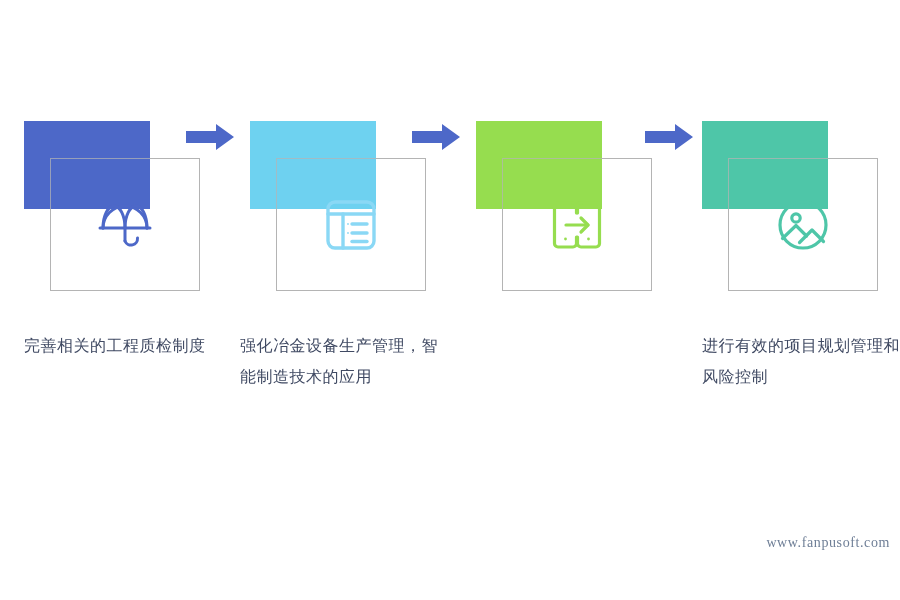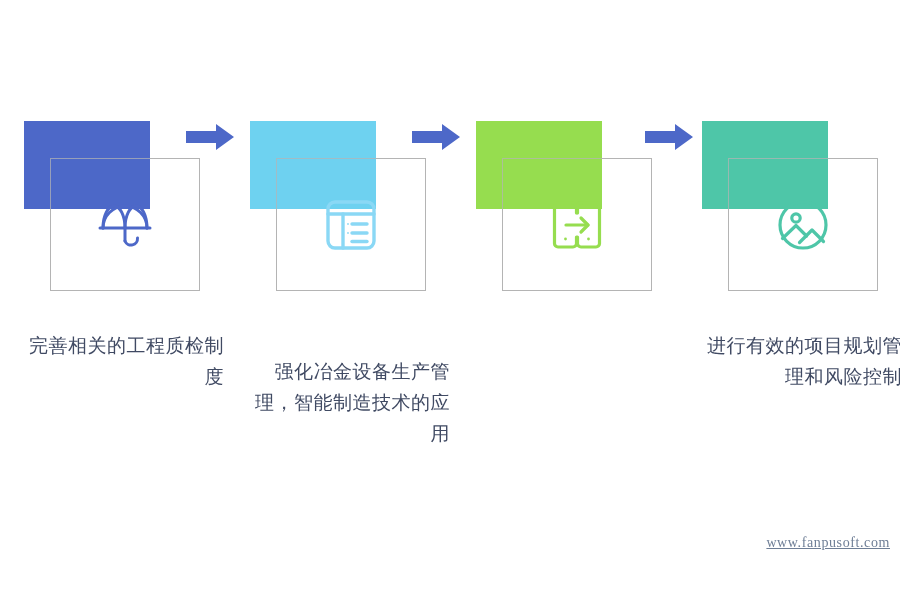--- a/index.html
+++ b/index.html
@@ -76,30 +76,30 @@
     justify-content: center;
   }
 
   .icon-wrap svg { display: block; }
 
   
   .caption {
     position: absolute;
     top: 330px;
     width: 200px;
-    text-align: right;
-    font-size: 19px;
+    text-align: left;
+    font-size: 16px;
     line-height: 31px;
     color: #404a63;
     font-family: "Liberation Serif", "DejaVu Serif", serif;
     letter-spacing: 0.5px;
   }
 
   .cap-1 { left: 24px; }
-  .cap-2 { left: 250px; margin-top: 26px; }
+  .cap-2 { left: 240px; }
   .cap-3 { left: 476px; }
   .cap-4 { left: 702px; }
 
   
   .arrow {
     position: absolute;
     top: 124px;
     width: 48px;
     height: 26px;
   }
@@ -135,21 +135,20 @@
     margin-left: 1px;
   }
 
   .logo-url {
     font-size: 14px;
     color: #6e7e96;
     font-family: "Liberation Serif", "DejaVu Serif", serif;
     letter-spacing: 0.6px;
     text-align: right;
     margin-top: -1px;
-    text-decoration: underline;
   }
 </style>
 </head>
 <body>
 
 <div id="canvas">
 
   <div class="step step-1">
     <div class="color-block" style="background:#4d68c8"></div>
     <div class="icon-frame"></div>

